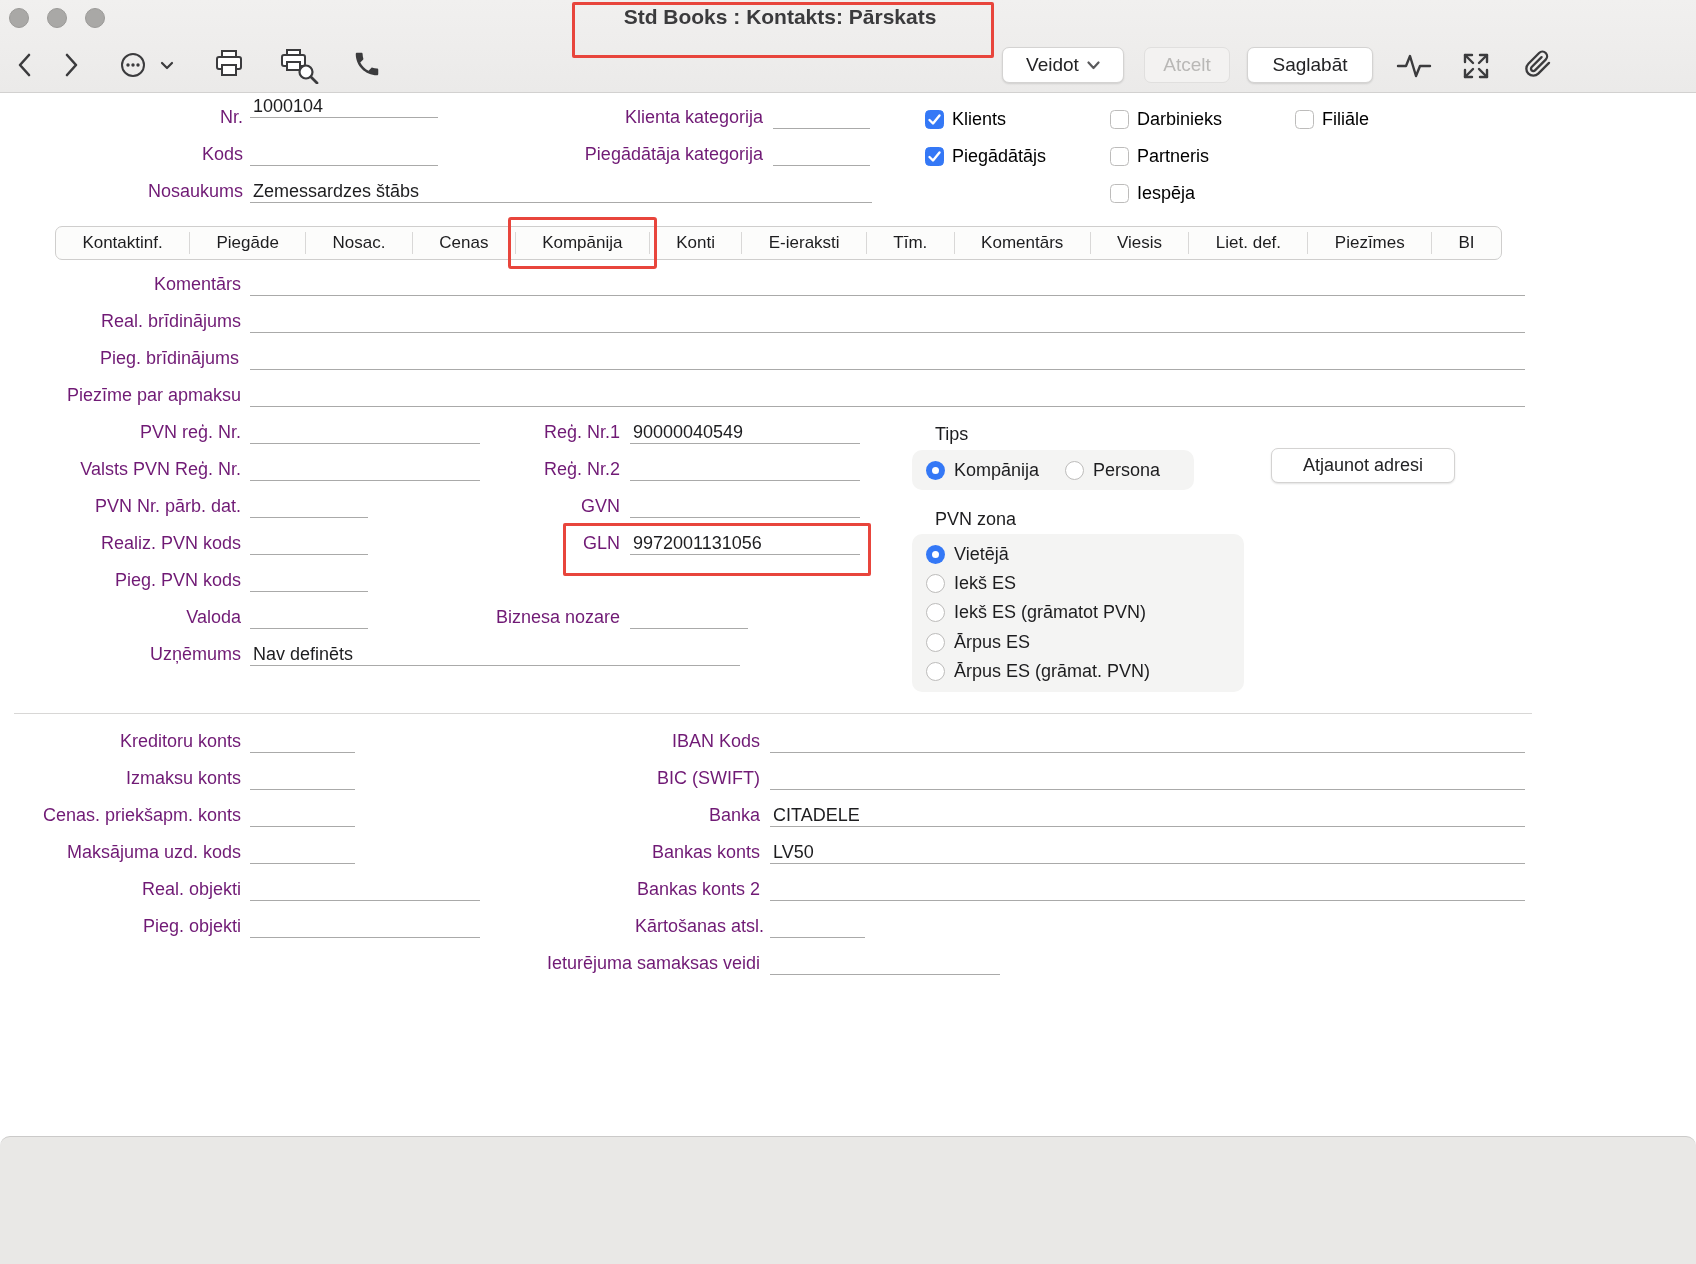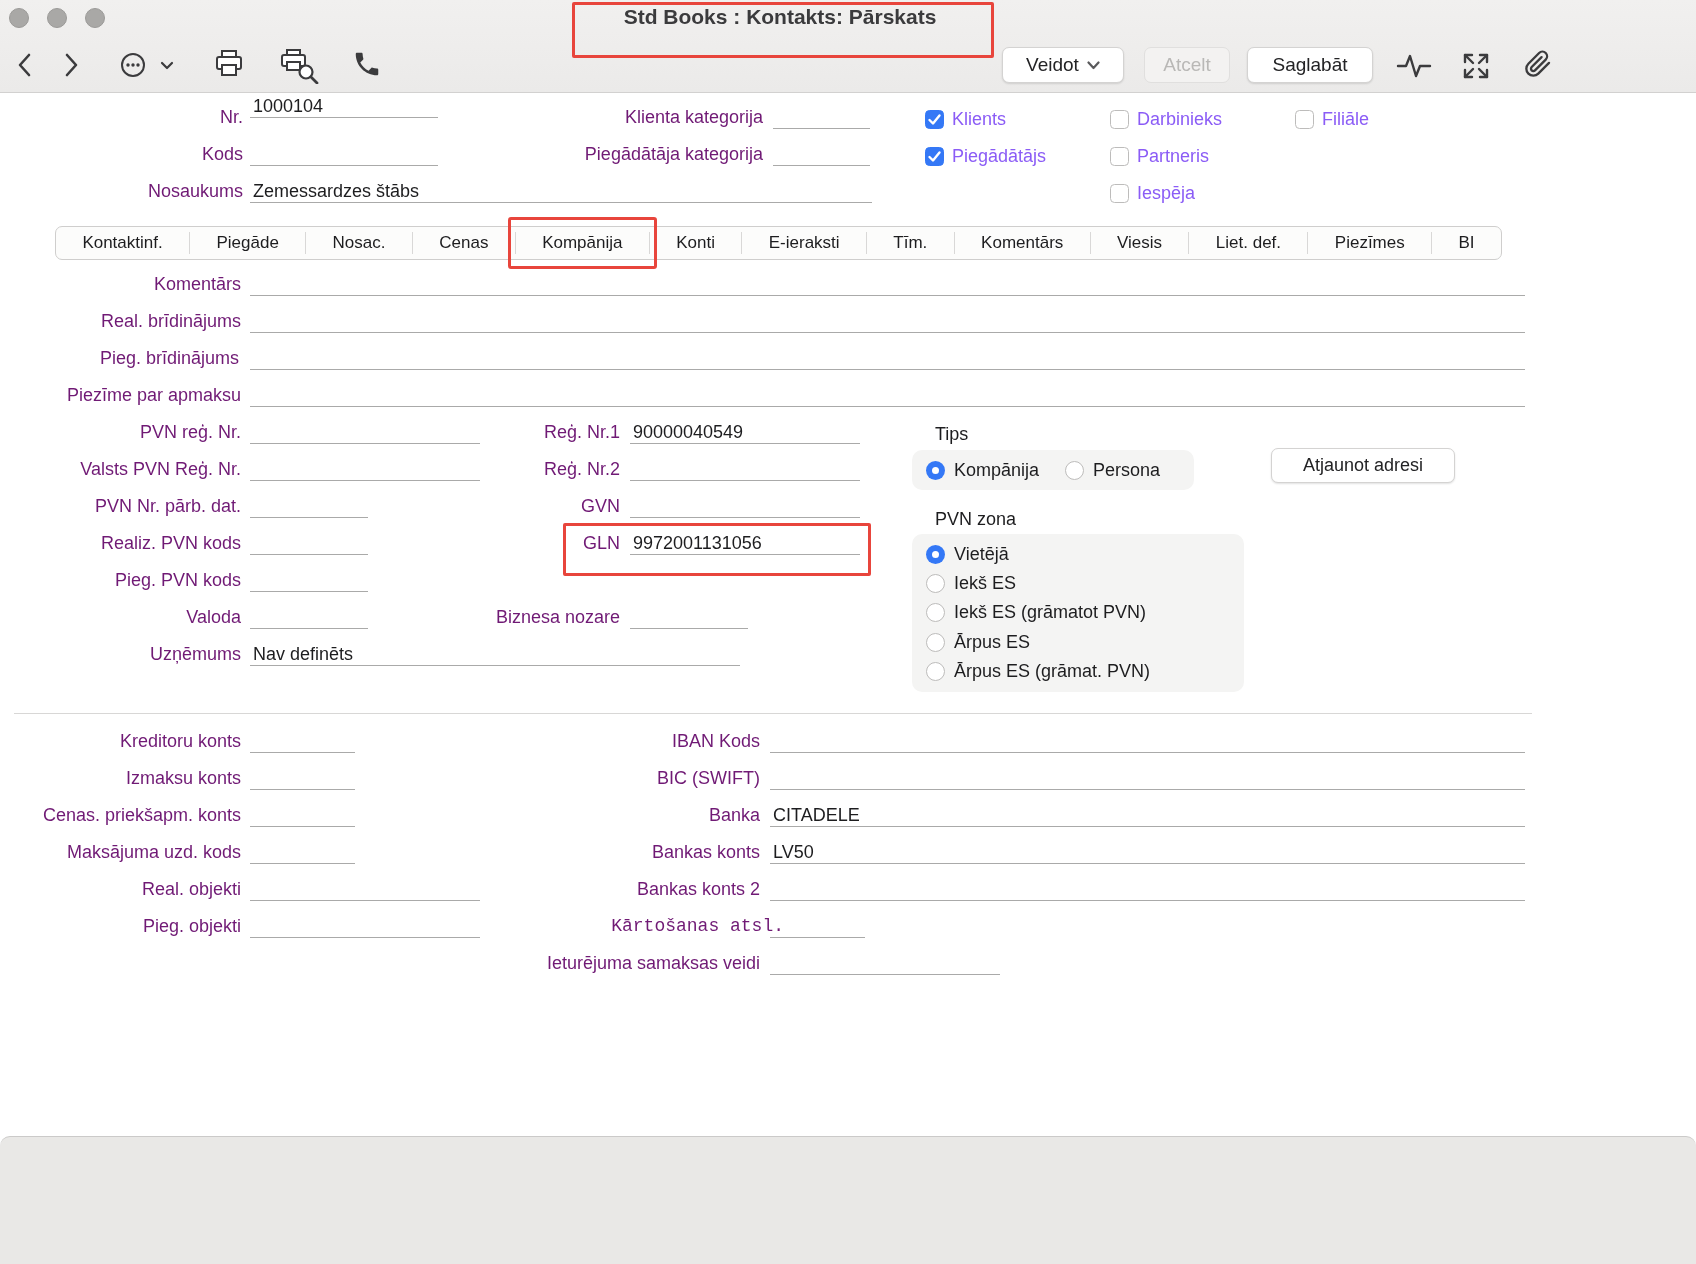--- a/index.html
+++ b/index.html
@@ -11,21 +11,21 @@
   .annot{position:absolute;border:3px solid #E8453C;border-radius:2px;pointer-events:none;z-index:6;}
   .ticon{position:absolute;cursor:default;}
   .btn{position:absolute;height:36px;background:#fff;border:1px solid #d4d3d2;border-radius:7px;box-shadow:0 1px 2px rgba(0,0,0,0.12);font-size:19px;color:#232325;display:flex;align-items:center;justify-content:center;gap:8px;box-sizing:border-box;font-family:inherit;}
   .btn.disabled{color:#b9b8b6;background:#f3f2f1;box-shadow:none;border-color:#e0dfde;}
   
   .lbl{position:absolute;height:25px;line-height:25px;font-size:18px;color:#701a75;text-align:right;white-space:nowrap;}
   .fld{position:absolute;height:24px;line-height:24px;font-size:18px;color:#1d1d1f;border-bottom:1px solid #aaaaa9;padding:0 3px;white-space:nowrap;box-sizing:border-box;}
   .cb{position:absolute;width:19px;height:19px;border-radius:4.5px;background:#fff;border:1px solid #bdbcbb;box-sizing:border-box;}
   .cb.checked{background:#3478F6;border-color:#3478F6;}
   .cb svg{position:absolute;left:1px;top:2px;}
-  .cb-label{position:absolute;font-size:18px;color:#8b5cf6;height:24px;line-height:24px;white-space:nowrap;}
+  .cb-label{position:absolute;font-size:18px;color:#000000;height:24px;line-height:24px;white-space:nowrap;}
   
   .tabbar{position:absolute;left:55px;top:226px;width:1447px;height:34px;background:#fcfcfb;border:1px solid #cfcecd;border-radius:7px;display:flex;align-items:stretch;box-sizing:border-box;}
   .tab{flex:1 1 auto;display:flex;align-items:center;justify-content:center;font-size:17px;color:#1d1d1f;position:relative;white-space:nowrap;padding:0 10px;cursor:default;}
   .tsep{width:1px;background:#d9d8d7;margin:5px 0;flex:none;}
   .ring{position:absolute;left:-8px;right:-8px;top:-10px;bottom:-10px;border:3px solid #E8453C;border-radius:3px;pointer-events:none;z-index:6;}
   
   .rgroup{position:absolute;background:#f4f4f3;border-radius:10px;box-sizing:border-box;}
   .ropt{display:flex;align-items:center;gap:9px;font-size:18px;color:#1d1d1f;white-space:nowrap;}
   .radio{width:19px;height:19px;border-radius:50%;background:#fff;border:1px solid #bdbcbb;box-sizing:border-box;position:relative;flex:none;}
   .radio.sel{background:#3478F6;border:none;}
@@ -312,20 +312,20 @@
 
   <div class="lbl" style="left:450px;top:803px;width:310px;">Banka</div>
   <div class="fld" style="left:770px;top:803px;width:755px;">CITADELE</div>
 
   <div class="lbl" style="left:450px;top:840px;width:310px;">Bankas konts</div>
   <div class="fld" style="left:770px;top:840px;width:755px;">LV50</div>
 
   <div class="lbl" style="left:450px;top:877px;width:310px;">Bankas konts 2</div>
   <div class="fld" style="left:770px;top:877px;width:755px;"></div>
 
-  <div class="lbl" style="left:474px;top:914px;width:310px;font-family:Liberation Mono, monospace;">Kārtošanas atsl.</div>
+  <div class="lbl" style="left:454px;top:914px;width:310px;">Kārtošanas atsl.</div>
   <div class="fld" style="left:770px;top:914px;width:95px;"></div>
 
   <div class="lbl" style="left:450px;top:951px;width:310px;">Ieturējuma samaksas veidi</div>
   <div class="fld" style="left:770px;top:951px;width:230px;"></div>
 
   <div class="bottombar"></div>
 </div>
 
 </body></html>

